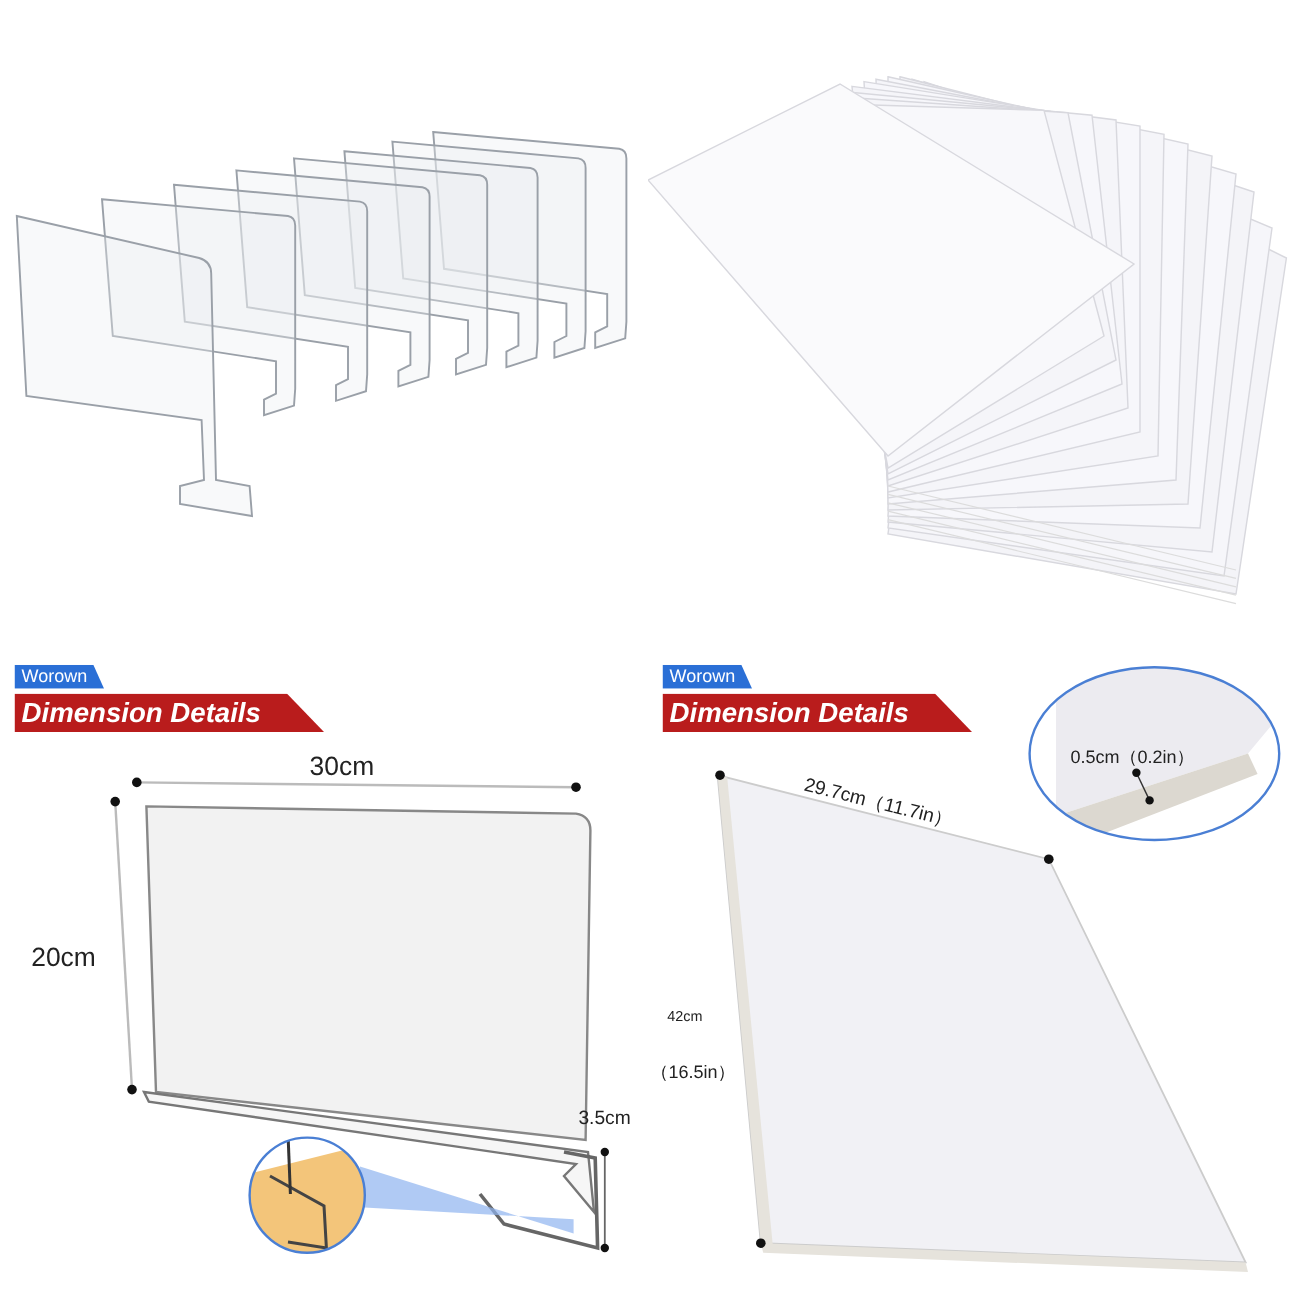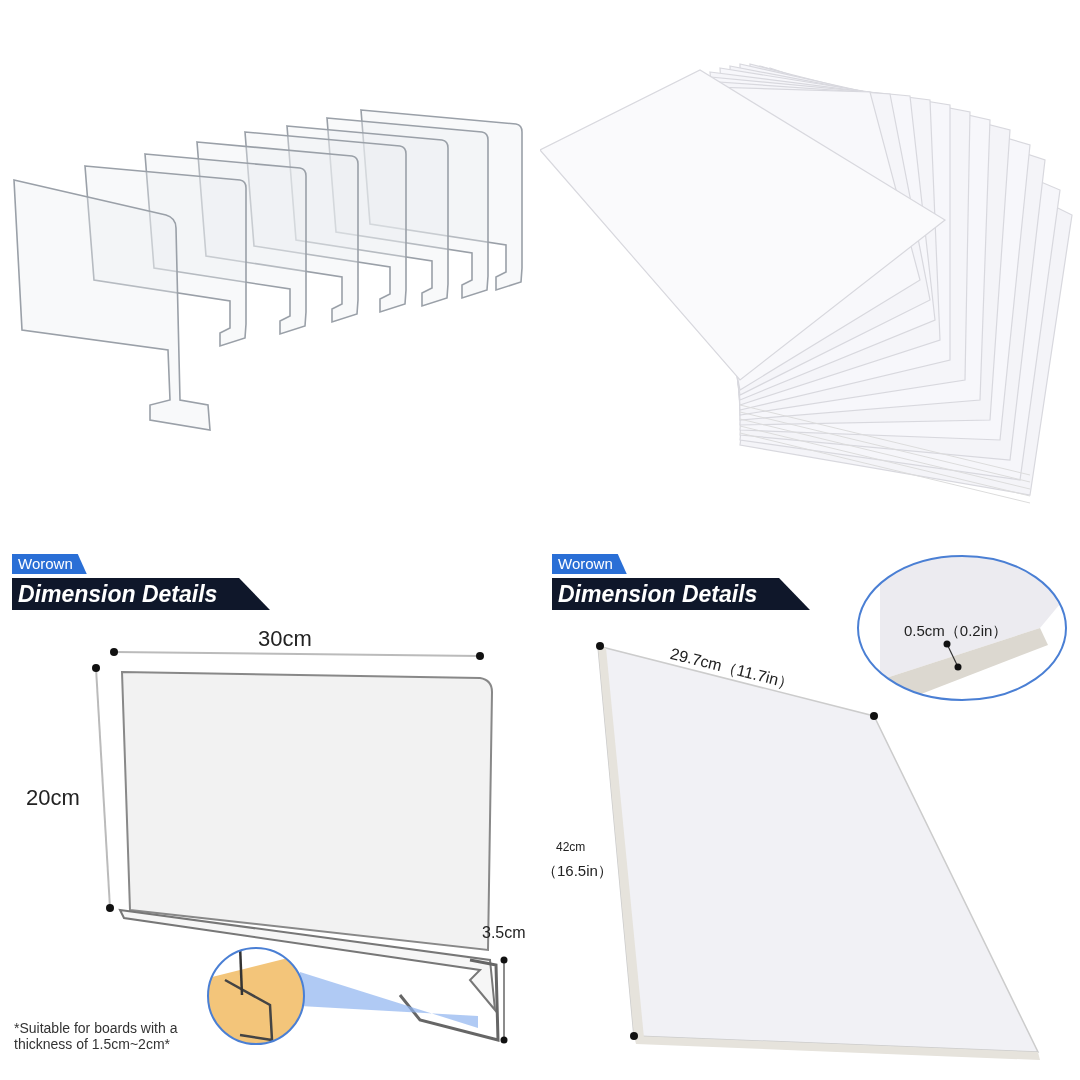--- a/index.html
+++ b/index.html
@@ -10,21 +10,21 @@
   #p-bl { left:0; top:540px; }
   #p-br { left:540px; top:540px; }
   svg { position:absolute; left:0; top:0; }
   .brand-tag {
     position:absolute; left:12px; top:14px; height:20px; padding:0 14px 0 6px;
     background:#2a6fd6; color:#fff; font-size:15px; line-height:20px;
     clip-path: polygon(0 0, 88% 0, 100% 100%, 0 100%);
   }
   .title-banner {
     position:absolute; left:12px; top:38px; height:32px; width:258px; padding-left:6px;
-    background:#0f172a; color:#fff; font-size:23px; font-weight:bold; font-style:italic; line-height:32px;
+    background:#b91c1c; color:#fff; font-size:23px; font-weight:bold; font-style:italic; line-height:32px;
     clip-path: polygon(0 0, 88% 0, 100% 100%, 0 100%);
     box-sizing:border-box;
   }
   .dim-label { position:absolute; color:#222; font-size:22px; white-space:nowrap; }
   .note { position:absolute; color:#333; font-size:14px; line-height:16px; }
 </style>
 </head>
 <body>
 
 <div class="panel" id="p-tl">
@@ -119,24 +119,20 @@
       <polygon points="200,440 320,410 320,520 200,520" fill="#f3c57a"></polygon>
       <path d="M225 440 L270 465 L272 500 L240 495" fill="none" stroke="#444" stroke-width="2.5"></path>
       <line x1="240" y1="405" x2="242" y2="455" stroke="#333" stroke-width="2.5"></line>
     </g>
     <circle cx="256" cy="456" r="48" fill="none" stroke="#4a7fd4" stroke-width="2"></circle>
   </svg>
 
   <div class="dim-label" style="left:258px; top:86px;">30cm</div>
   <div class="dim-label" style="left:26px; top:245px;">20cm</div>
   <div class="dim-label" style="left:482px; top:384px; font-size:16px;">3.5cm</div>
-  <div class="note" style="left:14px; top:480px;">
-    <div>*Suitable for boards with a</div>
-    <div>thickness of  1.5cm~2cm*</div>
-  </div>
 </div>
 
 <div class="panel" id="p-br">
   <div class="brand-tag">Worown</div>
   <div class="title-banner">Dimension Details</div>
 
   <svg width="540" height="540" viewBox="0 0 540 540">
 
     <polygon points="58,106 334,176 498,512 94,496" fill="#f1f1f5" stroke="#ccc" stroke-width="1.5"></polygon>
     <polygon points="58,106 66,108 104,498 94,496" fill="#e6e3dc"></polygon>
@@ -155,15 +151,15 @@
       <polygon points="340,140 500,88 508,105 345,168" fill="#dcd8d0"></polygon>
     </g>
     <ellipse cx="422" cy="88" rx="104" ry="72" fill="none" stroke="#4a7fd4" stroke-width="2"></ellipse>
     <line x1="407" y1="104" x2="418" y2="127" stroke="#333" stroke-width="1.2"></line>
     <circle cx="407" cy="104" r="3.5" fill="#111"></circle>
     <circle cx="418" cy="127" r="3.5" fill="#111"></circle>
   </svg>
 
   <div class="dim-label" style="left:133px; top:104px; font-size:16px; transform:rotate(14deg); transform-origin:left top;">29.7cm（11.7in）</div>
   <div class="dim-label" style="left:16px; top:300px; font-size:12px;">42cm</div>
-  <div class="dim-label" style="left:2px; top:322px; font-size:15px;">（16.5in）</div>
-  <div class="dim-label" style="left:364px; top:82px; font-size:15px;">0.5cm（0.2in）</div>
+  <div class="dim-label" style="left:2px; top:344px; font-size:15px;">（16.5in）</div>
+  <div class="dim-label" style="left:352px; top:82px; font-size:15px;">0.5cm（0.2in）</div>
 </div>
 
 </body></html>

